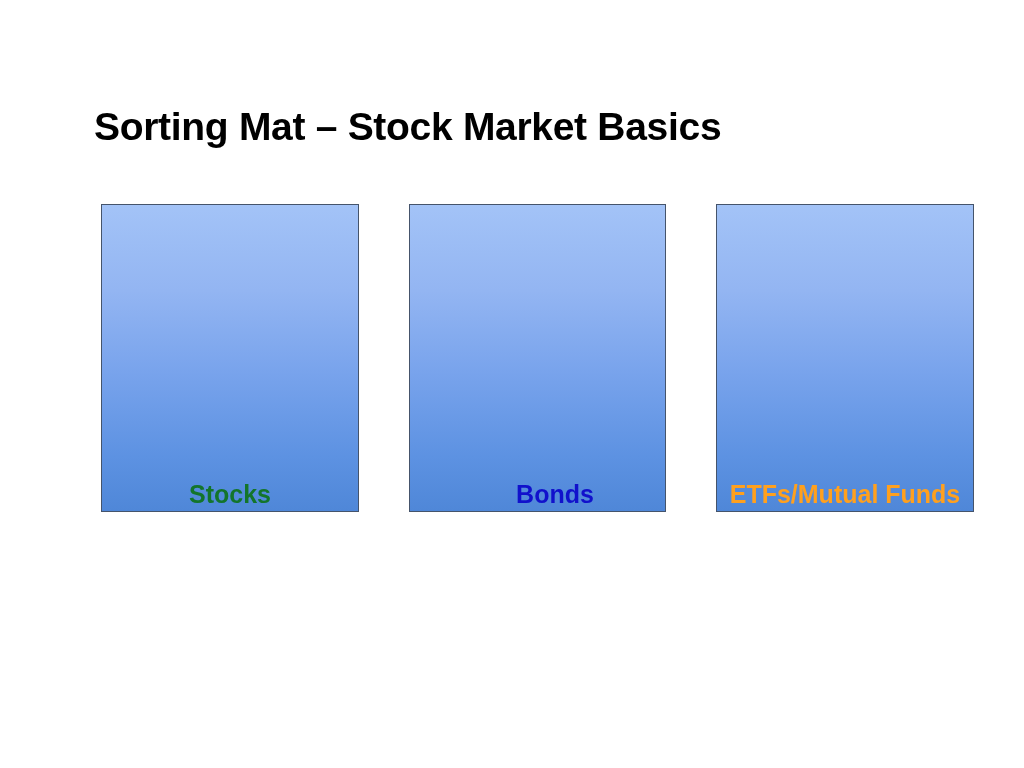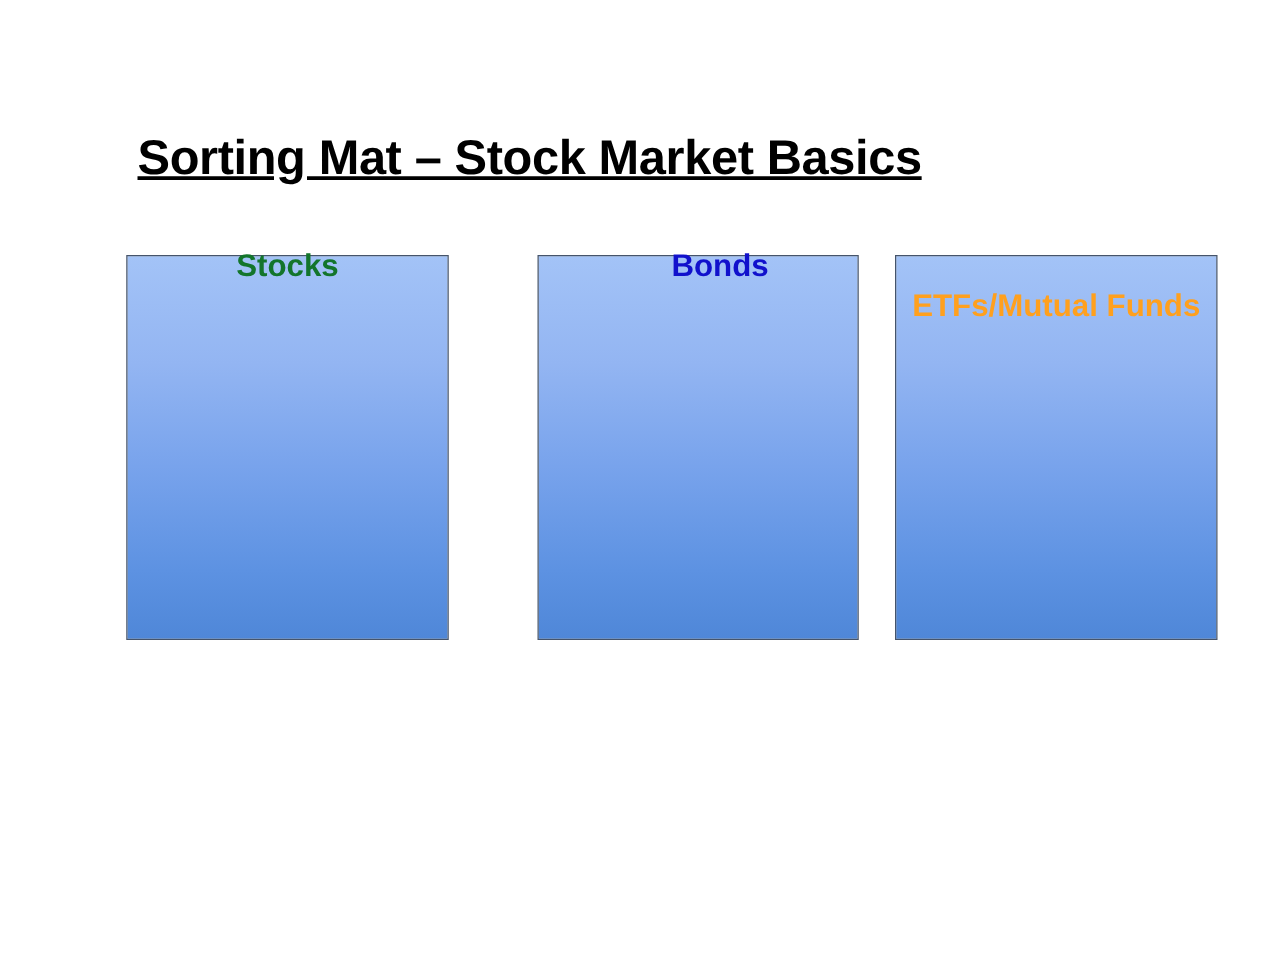--- a/index.html
+++ b/index.html
@@ -15,50 +15,49 @@
     overflow: hidden;
   }
   .slide {
     position: relative;
     width: 1024px;
     height: 768px;
     background: #ffffff;
   }
   .slide-title {
     position: absolute;
-    left: 110px;
+    left: 94px;
     top: 104px;
     font-size: 39px;
     font-weight: bold;
     color: #000000;
     letter-spacing: -0.3px;
     white-space: nowrap;
     line-height: 46px;
-    text-decoration: underline;
   }
   .mat-area {
     position: absolute;
     left: 0;
     top: 0;
     width: 1024px;
     height: 768px;
   }
   .mat-box {
     position: absolute;
     top: 204px;
     height: 308px;
     box-sizing: border-box;
     border: 1px solid #45546b;
     background: linear-gradient(to bottom, #a3c3f7 0%, #93b5f2 28%, #78a3ec 55%, #5d92e2 82%, #4f87d8 100%);
     display: flex;
-    align-items: flex-start;
+    align-items: flex-end;
     justify-content: center;
   }
   .mat-box-1 { left: 101px;  width: 258px; }
-  .mat-box-2 { left: 430px;  width: 257px; padding-left: 35px; }
+  .mat-box-2 { left: 409px;  width: 257px; padding-left: 35px; }
   .mat-box-3 { left: 716px;  width: 258px; }
 
   .mat-label {
     font-size: 25px;
     font-weight: bold;
     white-space: nowrap;
     line-height: 1;
     position: relative;
     top: -4px;
   }

